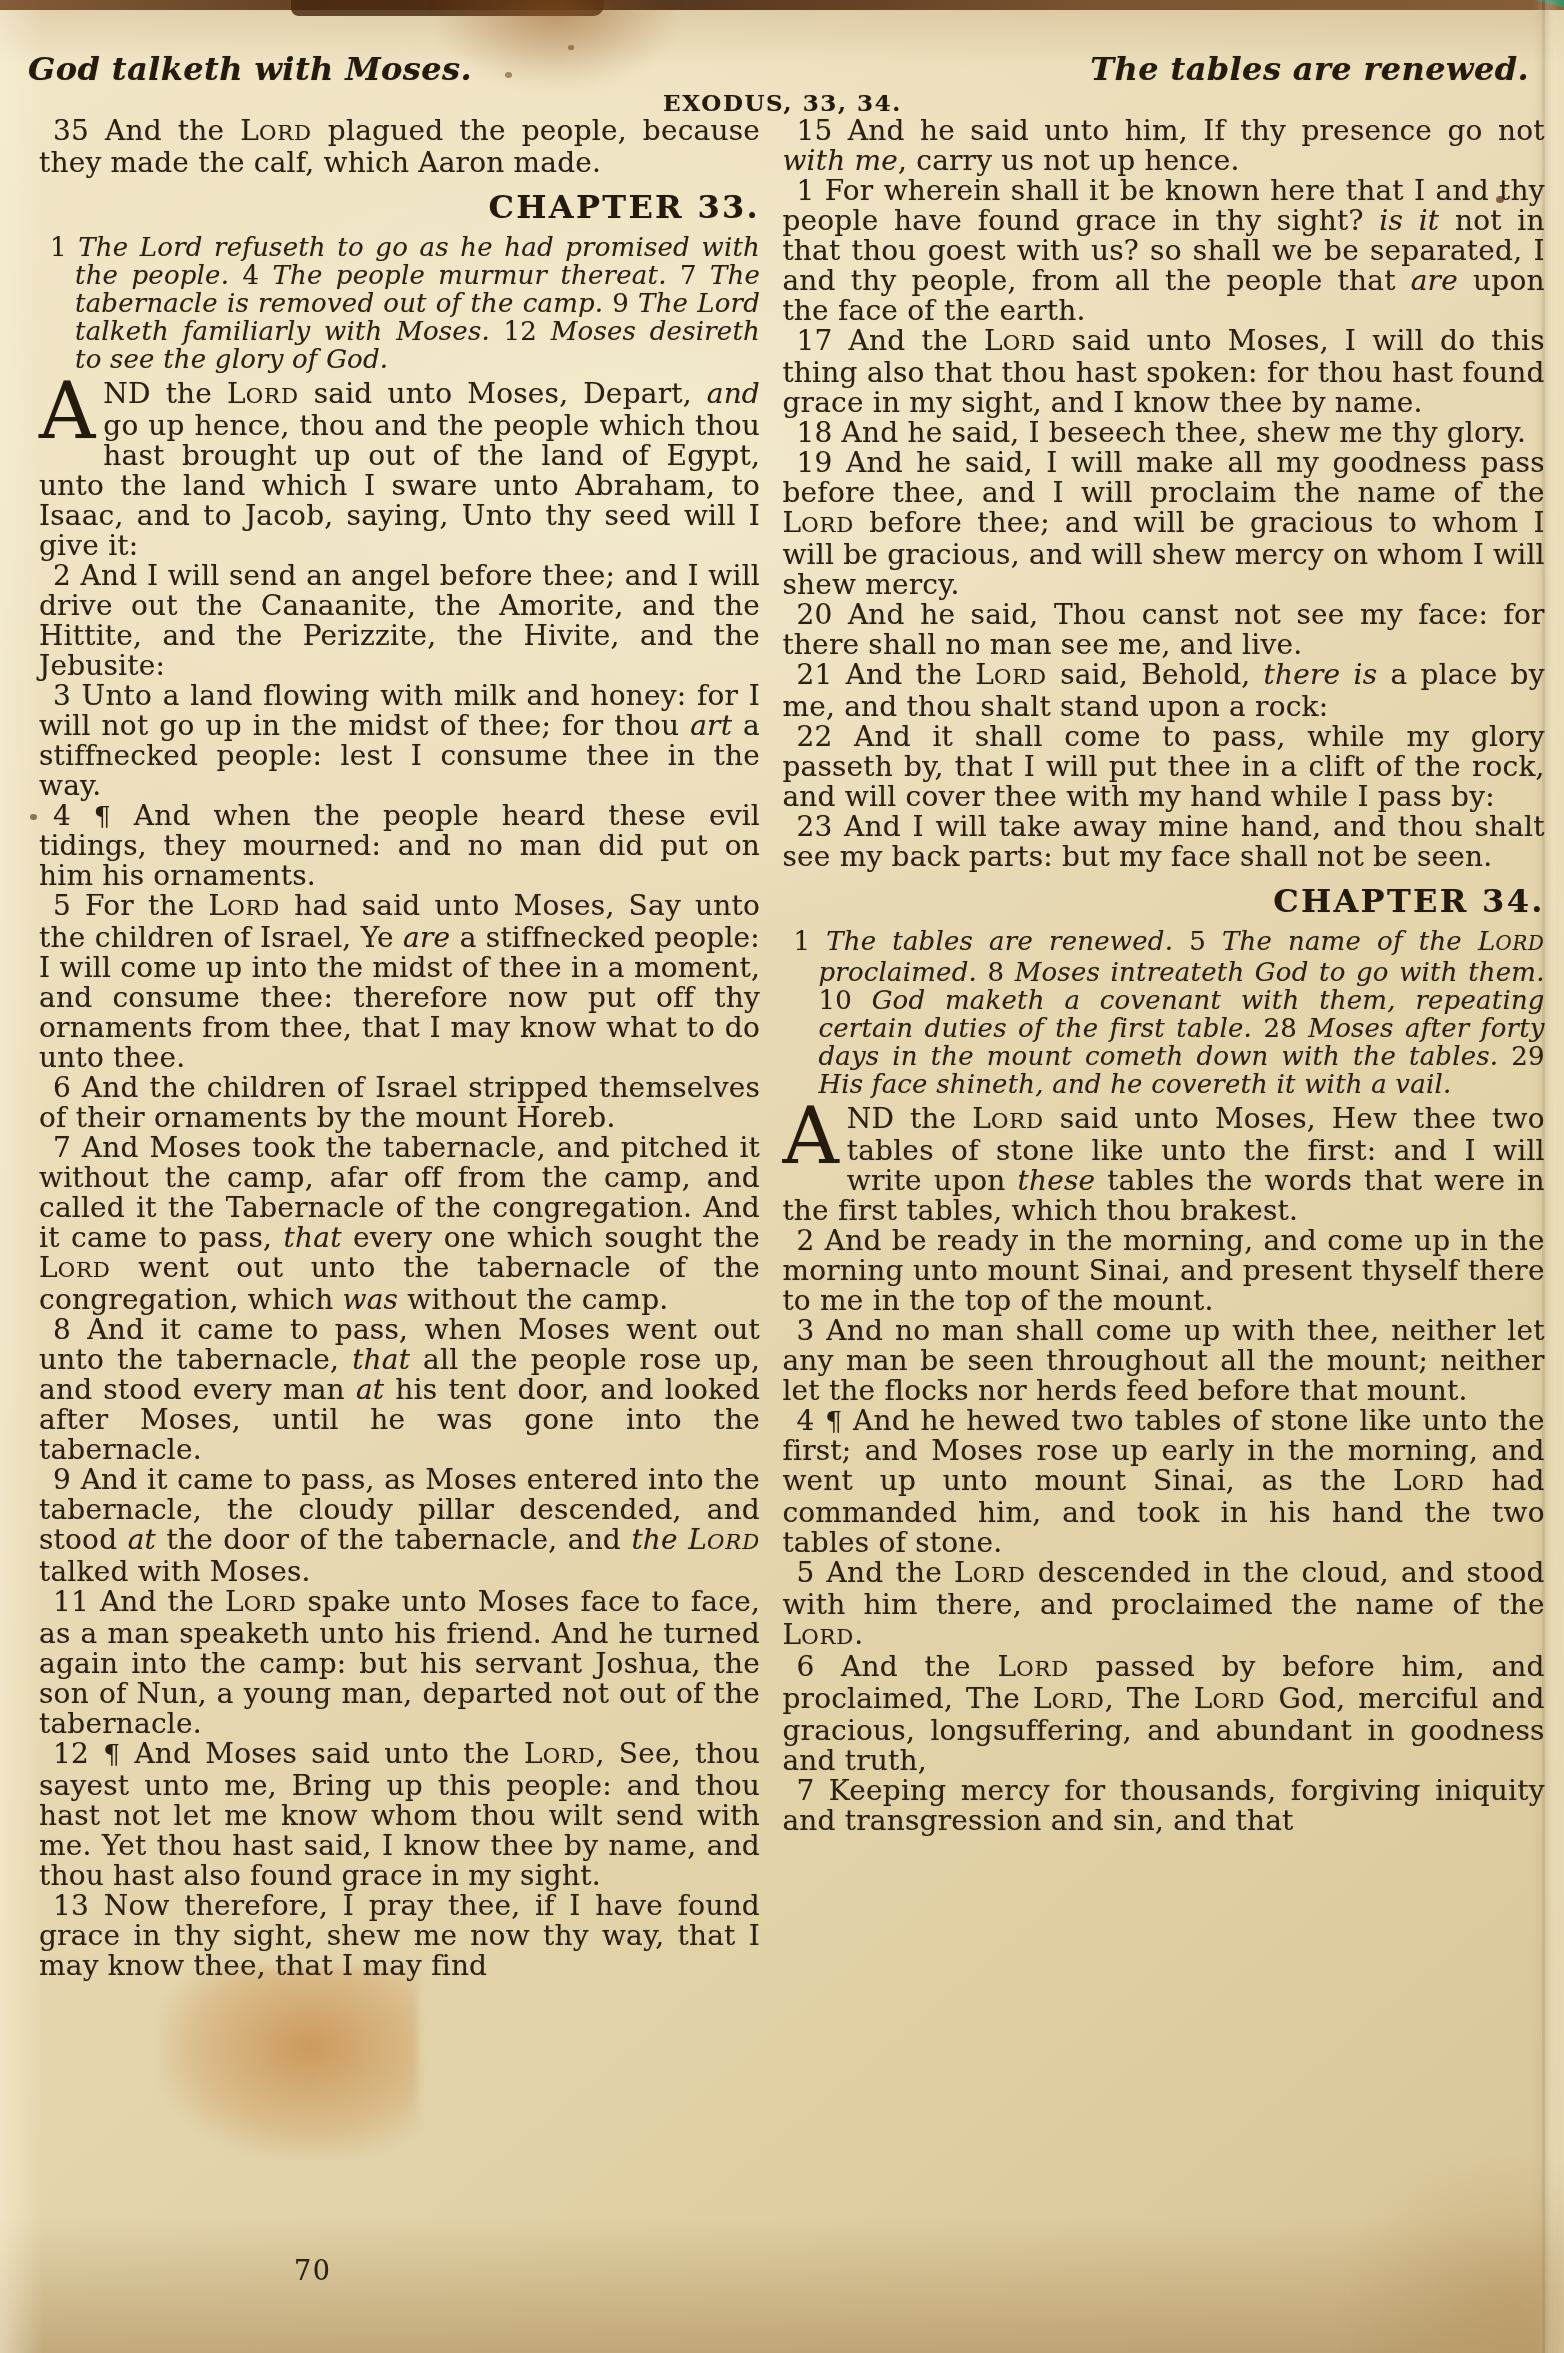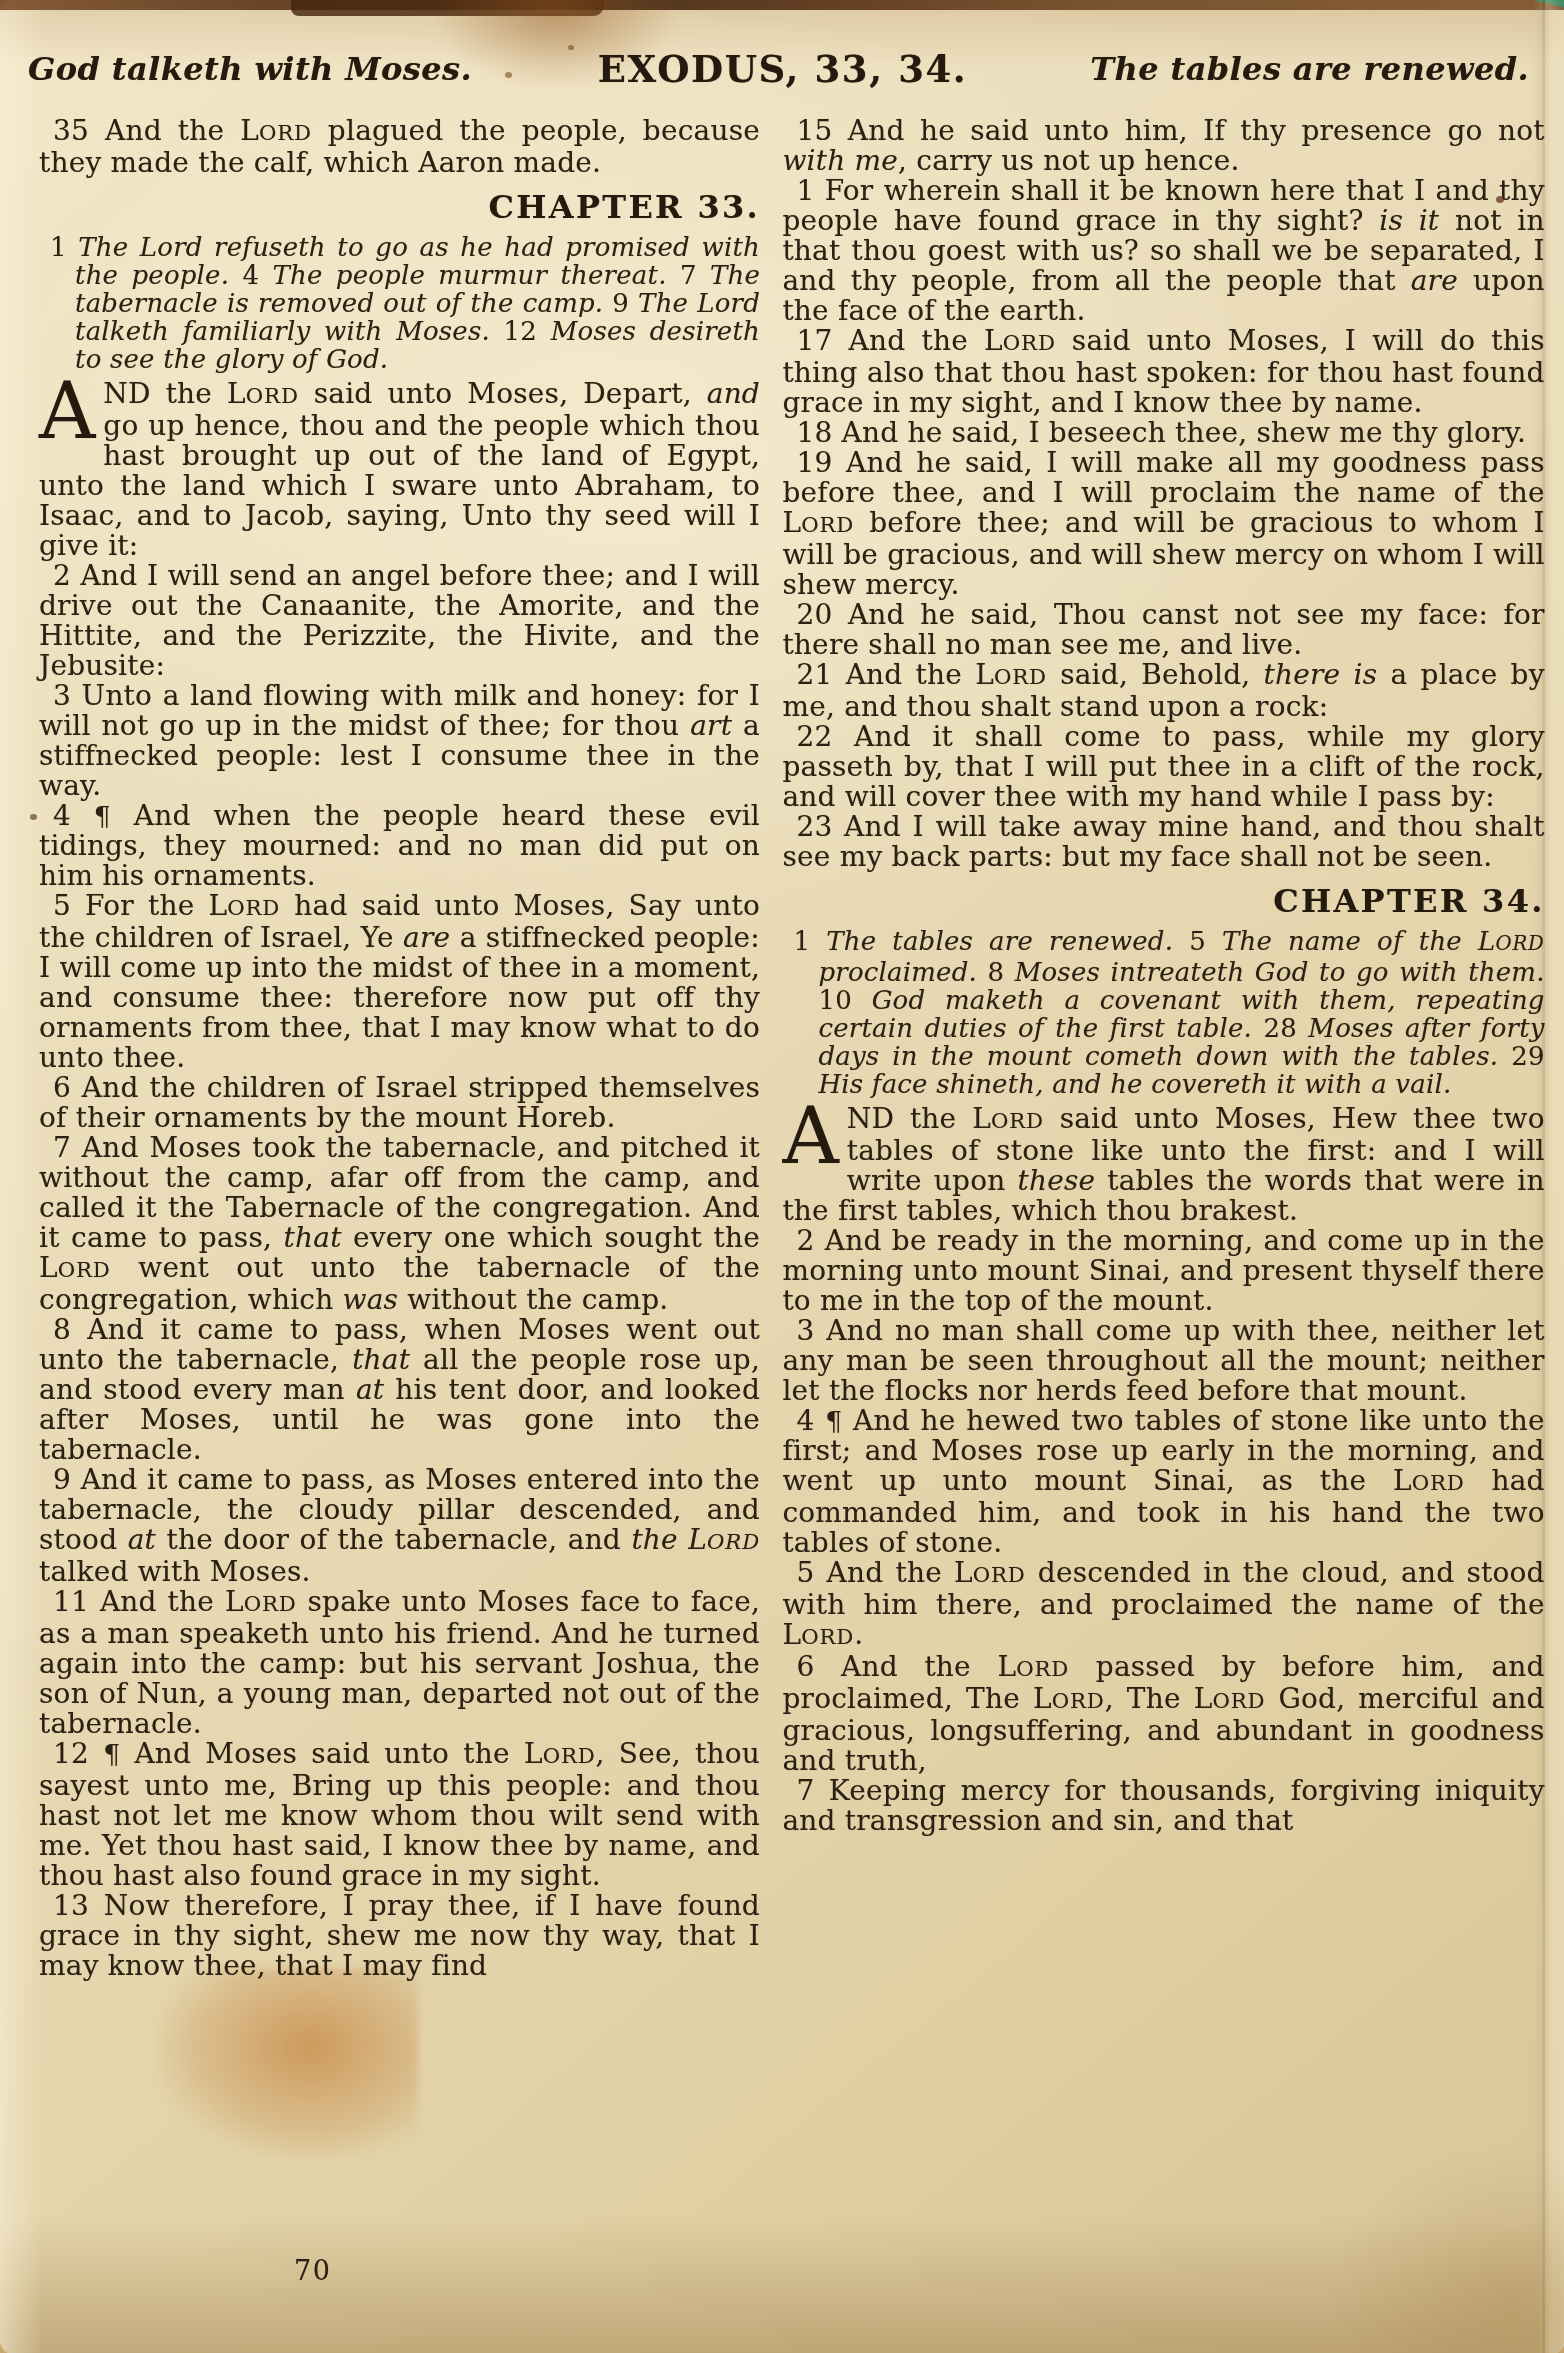--- a/index.html
+++ b/index.html
@@ -11,21 +11,20 @@
   }
   .page{
     position:absolute;inset:0;
     background:
       radial-gradient(1017px 665px at 42% 20%, rgba(250,244,220,.5), rgba(250,244,220,0) 70%),
       linear-gradient(to right, rgba(248,240,214,.55), rgba(248,240,214,0) 43px),
       linear-gradient(to left, rgba(238,226,192,.65) 0px, rgba(238,226,192,0) 27px),
       linear-gradient(to top, rgba(150,112,60,.42), rgba(150,112,60,0) 137px),
       linear-gradient(to bottom, rgba(150,100,45,.20), rgba(150,100,45,0) 67px),
       linear-gradient(140deg, var(--paper-light,#f2e7c8) 0%, var(--paper,#e9dbb7) 40%, #e0d0a4 75%, var(--paper-dark,#d8c498) 100%);
-    border-radius: 13px;
   }
   .top-edge{
     position:absolute;left:0;top:0;width:100%;height:10.2px;
     background:linear-gradient(to right,#7a4e2a 0%,#5a3419 18%,#6b4322 30%,#3f2410 38%,#552f15 52%,#6f4724 70%,#7c512c 100%);
     opacity:.9;
   }
   .top-edge-bump{
     position:absolute;left:291px;top:0;width:313px;height:16.4px;
     border-radius:0 0 11px 7.8px;
     background:var(--top-edge,#46260f);opacity:.82;
@@ -61,22 +60,23 @@
 
   .running-head{position:absolute;top:49px;left:0;right:0;height:42px;}
   .rh-left,.rh-right{
     position:absolute;font-style:italic;font-weight:bold;font-size:32px;line-height:41px;
     letter-spacing:0.4px;color:#241b0e;text-shadow:0 0 0.8px rgba(43,33,19,.4);
   }
   .rh-left{left:28px;}
   .rh-right{right:36px;}
   .rh-center{
     position:absolute;left:50%;transform:translateX(-50%);
-    font-weight:bold;font-size:37px;line-height:41px;letter-spacing:1.6px;color:#241b0e;
+    font-weight:bold;font-size:23px;line-height:41px;letter-spacing:1.6px;color:#241b0e;
     text-shadow:0 0 0.8px rgba(43,33,19,.4);
+    margin-top:33px;
   }
 
   .text-area{position:absolute;top:116px;left:39px;right:20.3px;display:flex;}
   .col{font-size:28px;line-height:30px;letter-spacing:0.2px;text-align:justify;
        text-shadow:0 0 0.8px rgba(43,33,19,.30);}
   .col-left{width:721px;flex:0 0 auto;}
   .divider{flex:0 0 aupx;width:2.3px;height:2113px;margin:1.6px 11px 0 11px;
     background:linear-gradient(to bottom, var(--rule,#43321e), #3a2c1a 70%, rgba(67,50,30,.65));}
   .col-right{flex:1 1 auto;}
 

